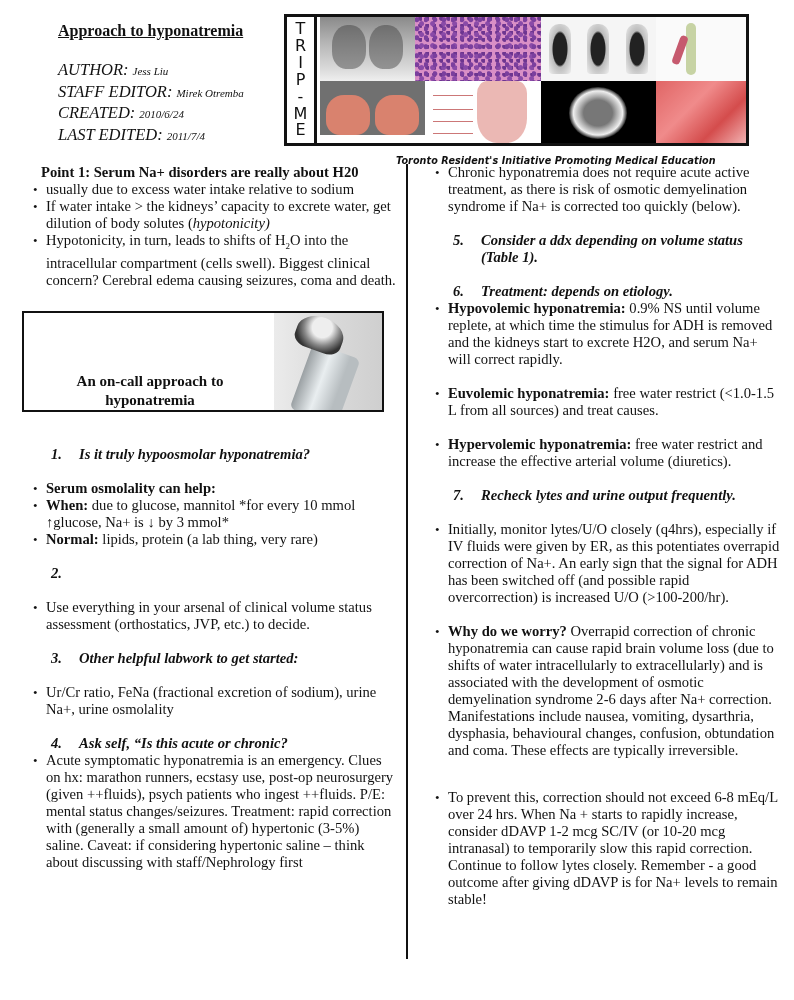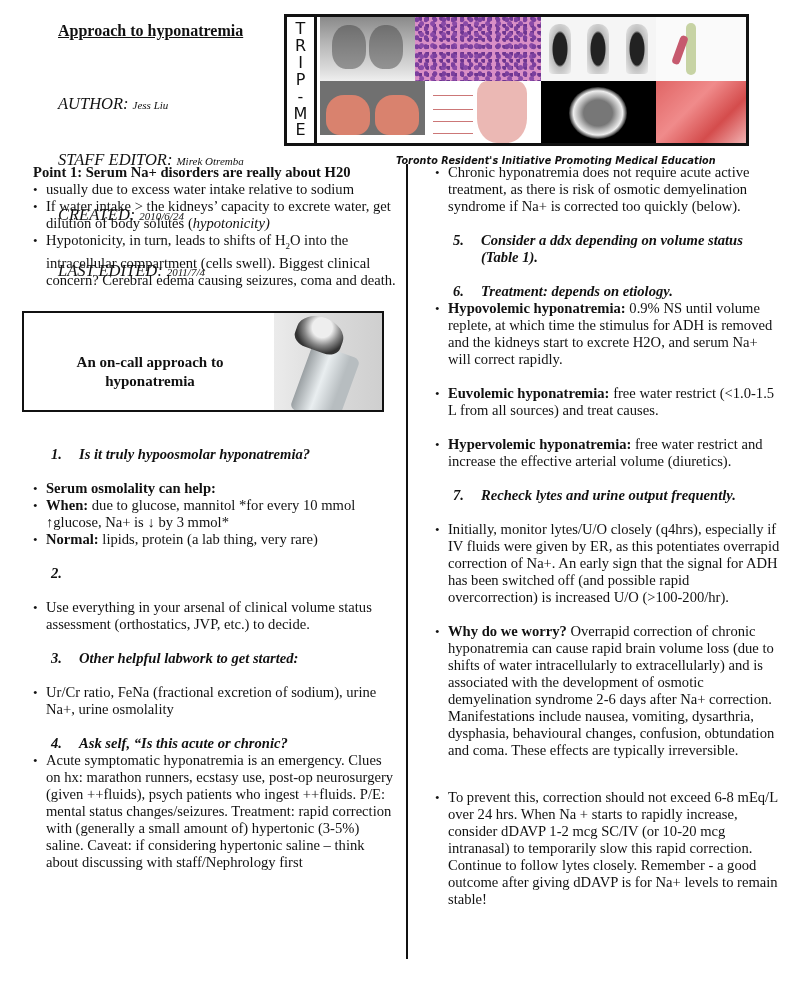--- a/index.html
+++ b/index.html
@@ -2,21 +2,21 @@
 <html><head>
 <meta charset="utf-8">
 <style>
   * { box-sizing: border-box; margin: 0; padding: 0; }
   html, body { width: 794px; height: 1000px; background: #ffffff; overflow: hidden; }
   body { position: relative; font-family: "Liberation Serif", "DejaVu Serif", serif; color: #111; }
 
   
   .doc-title { position: absolute; left: 58px; top: 22px; font-size: 16px; font-weight: bold; text-decoration: underline; }
   .meta { position: absolute; left: 58px; top: 60px; font-style: italic; line-height: 20.5px; }
-  .meta-row { white-space: nowrap; margin-top: 34px; }
+  .meta-row { white-space: nowrap; }
   .meta-key { font-size: 16.5px; }
   .meta-val { font-size: 11px; margin-left: 4px; }
 
   
   .banner { position: absolute; left: 284px; top: 14px; width: 465px; height: 132px; border: 3px solid #111; background: #fff; overflow: hidden; }
   .banner-logo { position: absolute; left: 0; top: 0; width: 30px; height: 126px; background: #fff; border-right: 3px solid #111; display: flex; flex-direction: column; align-items: center; justify-content: space-around; padding: 4px 0; }
   .banner-logo span { font-family: "DejaVu Sans", sans-serif; font-size: 16px; line-height: 14px; color: #111; }
   .tile { position: absolute; }
   .t-xray { left: 33px; top: 0; width: 95px; height: 64px; background: linear-gradient(180deg,#8a8a8a 0%,#b5b5b5 40%,#d9d9d9 80%,#efefef 100%); }
   .t-xray::before, .t-xray::after { content: ""; position: absolute; top: 8px; width: 34px; height: 44px; border-radius: 45% 45% 40% 40%; background: rgba(60,60,60,0.45); }
@@ -41,33 +41,33 @@
   .t-ct { left: 254px; top: 64px; width: 115px; height: 62px; background: #000; }
   .t-ct::before { content: ""; position: absolute; left: 28px; top: 6px; width: 58px; height: 52px; border-radius: 50%; background: radial-gradient(ellipse, #777 0 35%, #aaa 45%, #eee 60%, #333 70%); }
   .t-lung { left: 369px; top: 64px; width: 90px; height: 62px; background: linear-gradient(135deg,#e06565,#f08b8b 40%,#d44c4c 70%,#f2b3b3); }
   .banner-caption { position: absolute; left: 396px; top: 155px; font-family: "DejaVu Sans", sans-serif; font-size: 9.6px; font-weight: bold; font-style: italic; color: #111; letter-spacing: 0.1px; white-space: nowrap; }
 
   
   .divider { position: absolute; left: 406px; top: 164px; width: 2px; height: 795px; background: #111; }
   .col { position: absolute; font-size: 14.6px; line-height: 17px; }
   .col-left { left: 26px; top: 164px; width: 372px; }
   .col-right { left: 428px; top: 164px; width: 352px; }
-  .point-head { font-weight: bold; font-size: 14.6px; margin-left: 7px; }
+  .point-head { font-weight: bold; font-size: 14.6px; margin-left: 15px; }
   ul.bl { list-style: none; }
   ul.bl li { position: relative; padding-left: 20px; }
   ul.bl li::before { content: "\2022"; position: absolute; left: 7px; top: 0; font-size: 13px; }
   .b { font-weight: bold; }
   .i { font-style: italic; }
   .step { font-weight: bold; font-style: italic; display: flex; padding-left: 25px; }
   .step-num { width: 28px; flex-shrink: 0; }
   .gap { height: 17px; }
 
   
   .oncall-box { position: absolute; left: 22px; top: 311px; width: 362px; height: 101px; border: 2px solid #111; background: #fff; }
-  .oncall-text { position: absolute; left: 0; top: 0; width: 252px; height: 97px; display: flex; align-items: flex-start; justify-content: center; text-align: center; font-weight: bold; font-size: 15px; line-height: 19px; margin-top: 40px; }
+  .oncall-text { position: absolute; left: 0; top: 0; width: 252px; height: 97px; display: flex; align-items: flex-end; justify-content: center; text-align: center; font-weight: bold; font-size: 15px; line-height: 19px; }
   .salt { position: absolute; right: 0; top: 0; width: 108px; height: 97px; background: linear-gradient(90deg,#ebebeb,#d8d8d8 60%,#cfcfcf); overflow: hidden; }
   .salt-cap { position: absolute; left: 22px; top: 4px; width: 48px; height: 34px; border-radius: 50% 50% 30% 30%; background: radial-gradient(circle at 50% 30%, #eee 0 10px, #888 18px, #333 26px); transform: rotate(20deg); }
   .salt-body { position: absolute; left: 26px; top: 36px; width: 50px; height: 70px; border-radius: 6px; background: linear-gradient(90deg,#9aa0a3,#e9eef0 40%,#b7bdc0 80%); transform: rotate(20deg); }
 </style>
 </head>
 <body>
 
 <div class="doc-title">Approach to hyponatremia</div>
 <div class="meta">
   <div class="meta-row"><span class="meta-key">AUTHOR:</span><span class="meta-val">Jess Liu</span></div>

